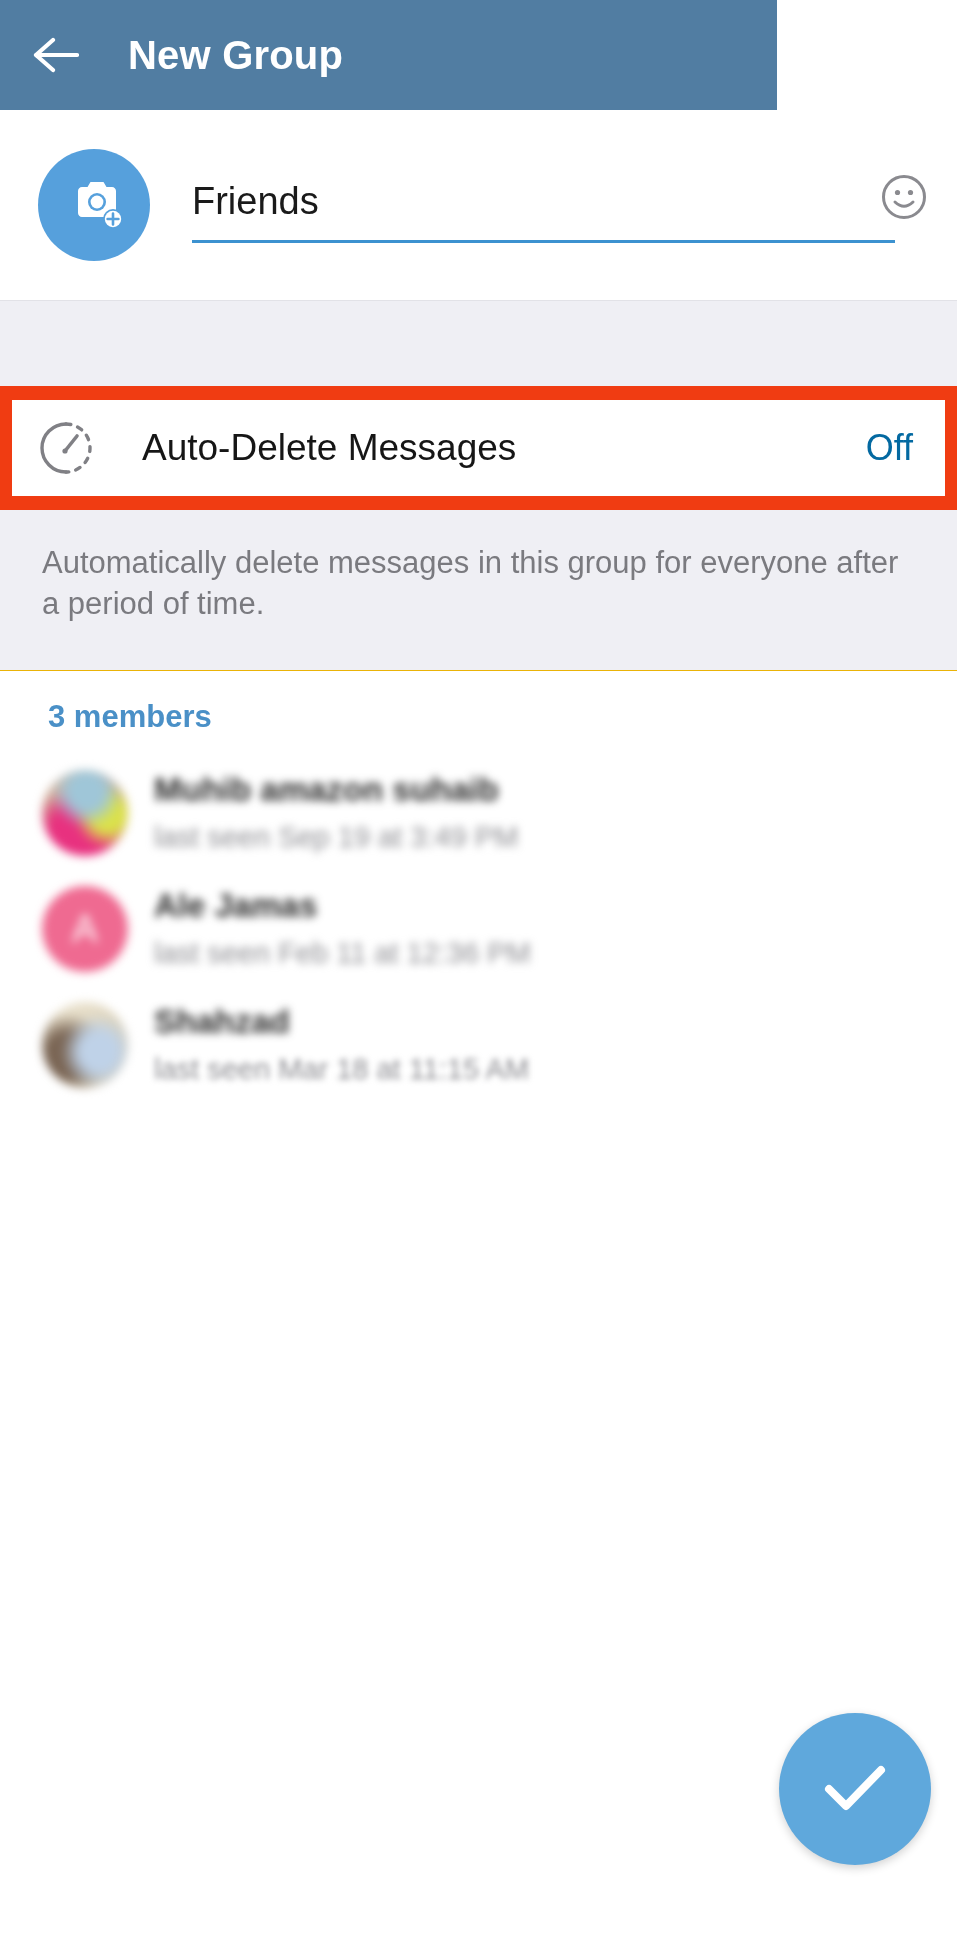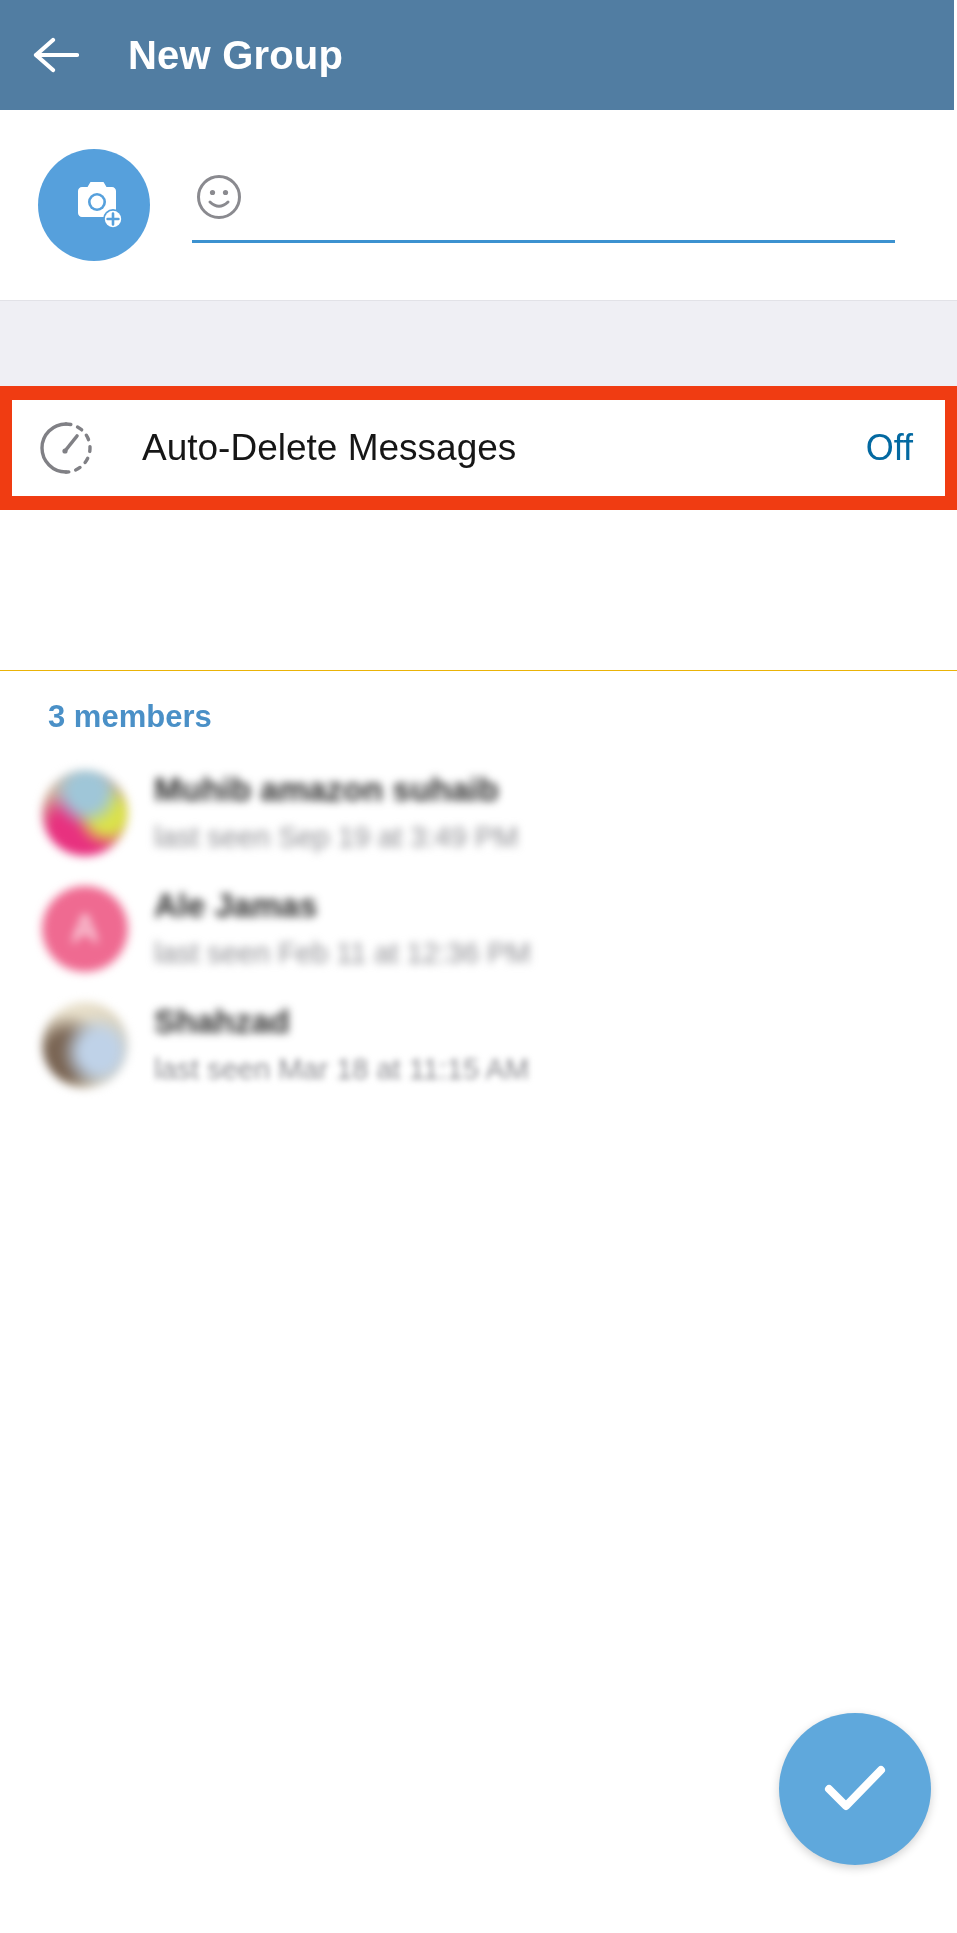--- a/index.html
+++ b/index.html
@@ -14,21 +14,21 @@
     position: relative;
     width: 957px;
     height: 1933px;
     background: #ffffff;
   }
 
   
   .appbar {
     position: absolute;
     left: 0; top: 0;
-    width: 954px; height: 110px;
+    width: 777px; height: 110px;
     background: #517da2;
     display: flex;
     align-items: center;
   }
   .back-btn {
     width: 56px; height: 56px;
     margin-left: 28px;
     display: flex; align-items: center; justify-content: center;
     cursor: pointer;
   }
@@ -267,20 +267,21 @@
           <circle cx="34" cy="27" r="9" fill="#56a0dc"></circle>
           <circle cx="34" cy="27" r="6.4" fill="#ffffff"></circle>
           <circle cx="50" cy="44" r="10" fill="#56a0dc"></circle>
           <circle cx="50" cy="44" r="8.2" fill="#ffffff"></circle>
           <path d="M50 38.6 L50 49.4 M44.6 44 L55.4 44" stroke="#56a0dc" stroke-width="2.6" stroke-linecap="round"></path>
         </svg>
       </span>
     </div>
 
     <div class="name-field-wrap">
+      <div class="name-value" title="Group name">Friends</div>
       <div class="emoji-btn">
         <span>
           <svg width="50" height="50" viewBox="0 0 50 50">
             <circle cx="25" cy="25" r="20.5" stroke="#8a8a8f" stroke-width="3" fill="none"></circle>
             <circle cx="18.5" cy="20.5" r="2.6" fill="#8a8a8f"></circle>
             <circle cx="31.5" cy="20.5" r="2.6" fill="#8a8a8f"></circle>
             <path d="M16 30 Q25 38.5 34 30" stroke="#8a8a8f" stroke-width="3" fill="none" stroke-linecap="round"></path>
           </svg>
         </span>
       </div>
@@ -298,20 +299,23 @@
           <path d="M30 6 A24 24 0 0 1 30 54" stroke="#808085" stroke-width="3.4" fill="none" stroke-linecap="round" stroke-dasharray="5 7"></path>
           <path d="M29 33 L41 18" stroke="#808085" stroke-width="3.6" fill="none" stroke-linecap="round"></path>
           <circle cx="29" cy="33" r="2.6" fill="#808085"></circle>
         </svg>
       </div>
       <div class="ad-label">Auto-Delete Messages</div>
       <div class="ad-value">Off</div>
     </div>
   </div>
 
+  <div class="desc-block">
+    <div class="desc-text">Automatically delete messages in this group for everyone after a period of time.</div>
+  </div>
 
   <div class="members-section">
     <div class="members-title">3 members</div>
 
     <div class="member-list">
 
       <div class="member-row r1">
         <div class="member-avatar av-photo1">
           <span class="initial"></span>
         </div>

